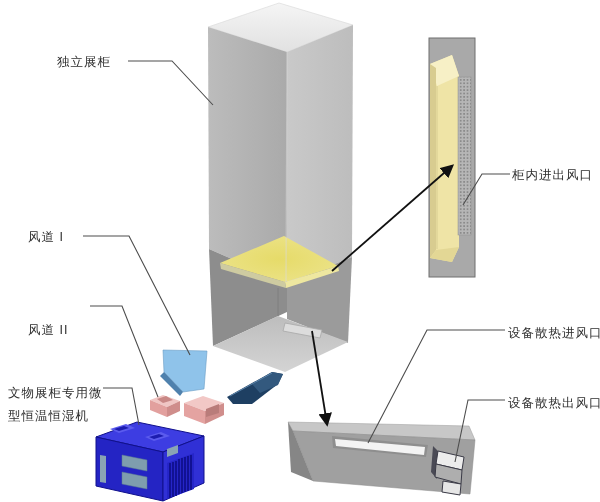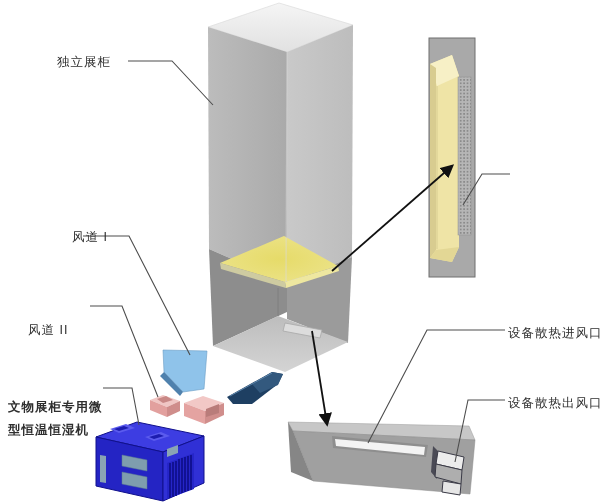--- a/index.html
+++ b/index.html
@@ -149,18 +149,19 @@
     <path d="M505,400 L468,400 L455,462"></path>
   </g>
 
   <g stroke="#111111" stroke-width="1.8" fill="none">
     <line x1="332" y1="271" x2="452" y2="166" marker-end="url(#ah)"></line>
     <line x1="312" y1="331" x2="327" y2="424" marker-end="url(#ah)"></line>
   </g>
 </svg>
 
   <div class="lbl" style="left:57px;top:54px;">独立展柜</div>
-  <div class="lbl" style="left:28px;top:229px;margin-left:44px;">风道 I</div>
+  <div class="lbl" style="left:28px;top:229px;">风道 I</div>
   <div class="lbl" style="left:28px;top:300px;margin-top:22px;">风道 II</div>
-  <div class="lbl two-line" style="left:8px;top:396px;font-weight:bold;">文物展柜专用微型恒温恒湿机</div>
+  <div class="lbl two-line" style="left:8px;top:382px;">文物展柜专用微型恒温恒湿机</div>
+  <div class="lbl" style="left:512px;top:167px;">柜内进出风口</div>
   <div class="lbl" style="left:508px;top:325px;">设备散热进风口</div>
   <div class="lbl" style="left:508px;top:395px;">设备散热出风口</div>
 </div>
 
 </body></html>

